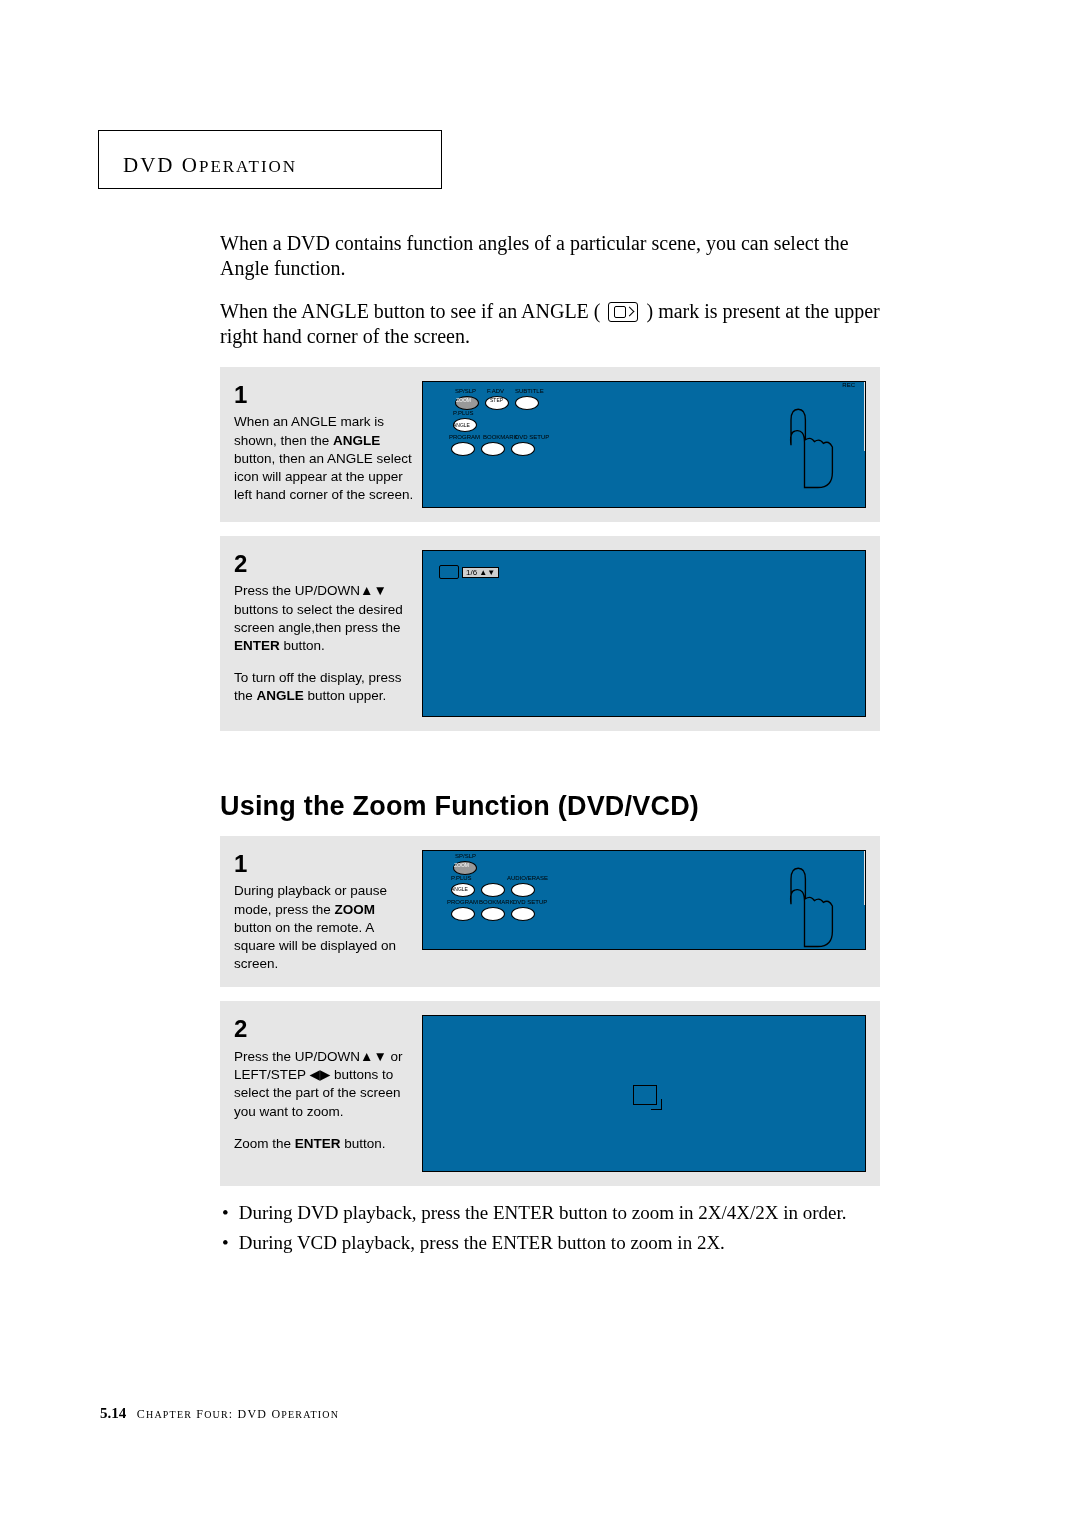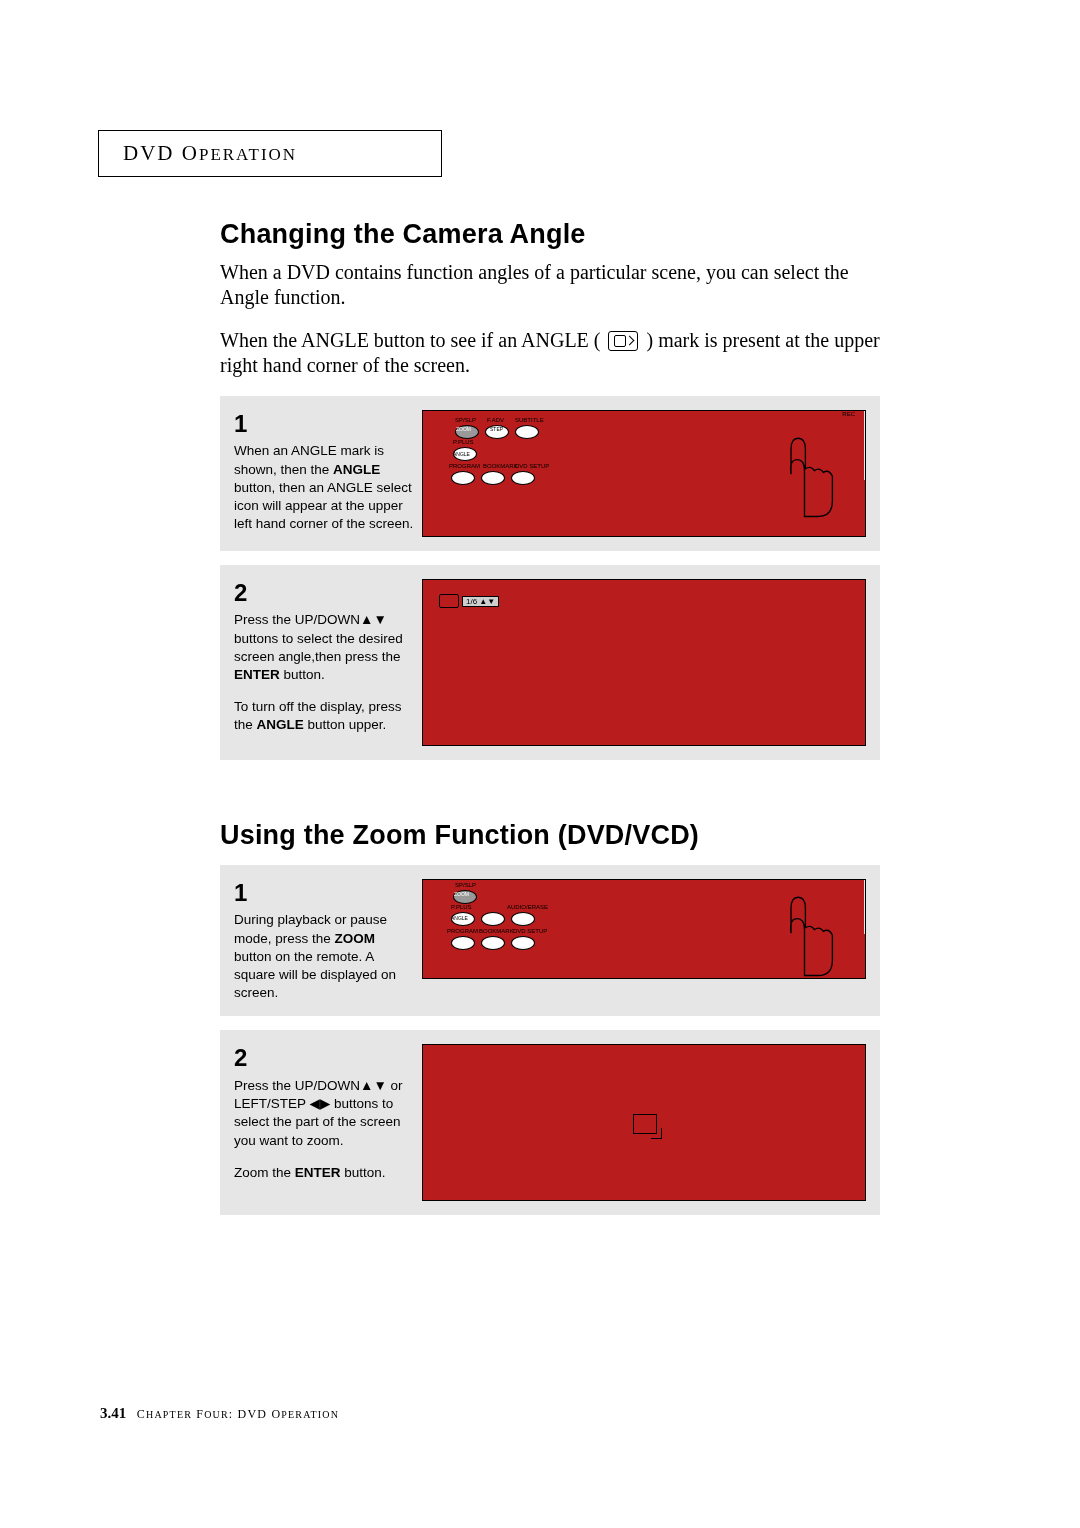--- a/index.html
+++ b/index.html
@@ -13,21 +13,21 @@
   }
   .page {
     position: absolute;
     left: 100px;
     top: 130px;
     width: 800px;
   }
   .header-box {
     border: 1.5px solid #000;
     display: inline-block;
-    padding: 10px 20px 10px 24px;
+    padding: 22px 20px 10px 24px;
     margin-left: -2px;
     width: 298px;
     margin-bottom: 42px;
   }
   .header-text {
     font-size: 21px;
     letter-spacing: 2px;
     font-variant: small-caps;
   }
   .content {
@@ -69,21 +69,21 @@
     line-height: 1.35;
   }
   .step-num {
     font-family: Arial, Helvetica, sans-serif;
     font-weight: 800;
     font-size: 24px;
     margin-bottom: 2px;
   }
   .step-fig {
     flex: 1;
-    background: #b91c1c;
+    background: #0369a1;
     margin: 14px 14px 14px 0;
     border: 1px solid #000;
     height: 125px;
     position: relative;
     overflow: hidden;
   }
   .step-fig.small {
     height: 98px;
   }
   .step-fig.tall {
@@ -201,21 +201,20 @@
 <body>
 
 <div class="page">
 
   <div class="header-box">
     <span class="header-text">DVD O<span style="font-size:17px;letter-spacing:2px">PERATION</span></span>
   </div>
 
   <div class="content">
 
-    <h1>Changing the Camera Angle</h1>
     <p class="body">When a DVD contains function angles of a particular scene, you can select the Angle function.</p>
 
     <p class="body">
       <span>When the ANGLE button to see if an ANGLE ( </span>
       <span class="inline-icon"></span>
       <span> ) mark is present at the upper right hand corner of the screen.</span>
     </p>
 
     <div class="step-block">
       <div class="step-text">
@@ -312,20 +311,24 @@
         <div class="step-num">2</div>
         <span>Press the UP/DOWN▲▼ or LEFT/STEP ◀▶ buttons to select the part of the screen you want to zoom.</span>
         <div style="height:14px"></div>
         <span>Zoom the </span><span class="bold">ENTER</span><span> button.</span>
       </div>
       <div class="step-fig tall" style="height:155px">
         <div class="zoom-square"></div>
       </div>
     </div>
 
+    <ul class="notes">
+      <li>During DVD playback, press the ENTER button to zoom in 2X/4X/2X in order.</li>
+      <li>During VCD playback, press the ENTER button to zoom in 2X.</li>
+    </ul>
 
   </div>
 </div>
 
 <div class="footer">
-  <span class="pg">3.41</span>
+  <span class="pg">5.14</span>
   <span style="font-variant:small-caps;letter-spacing:1.2px;font-size:12px;margin-left:6px"> C<span style="font-size:10px">HAPTER</span> F<span style="font-size:10px">OUR</span>: DVD O<span style="font-size:10px">PERATION</span></span>
 </div>
 
 </body></html>

